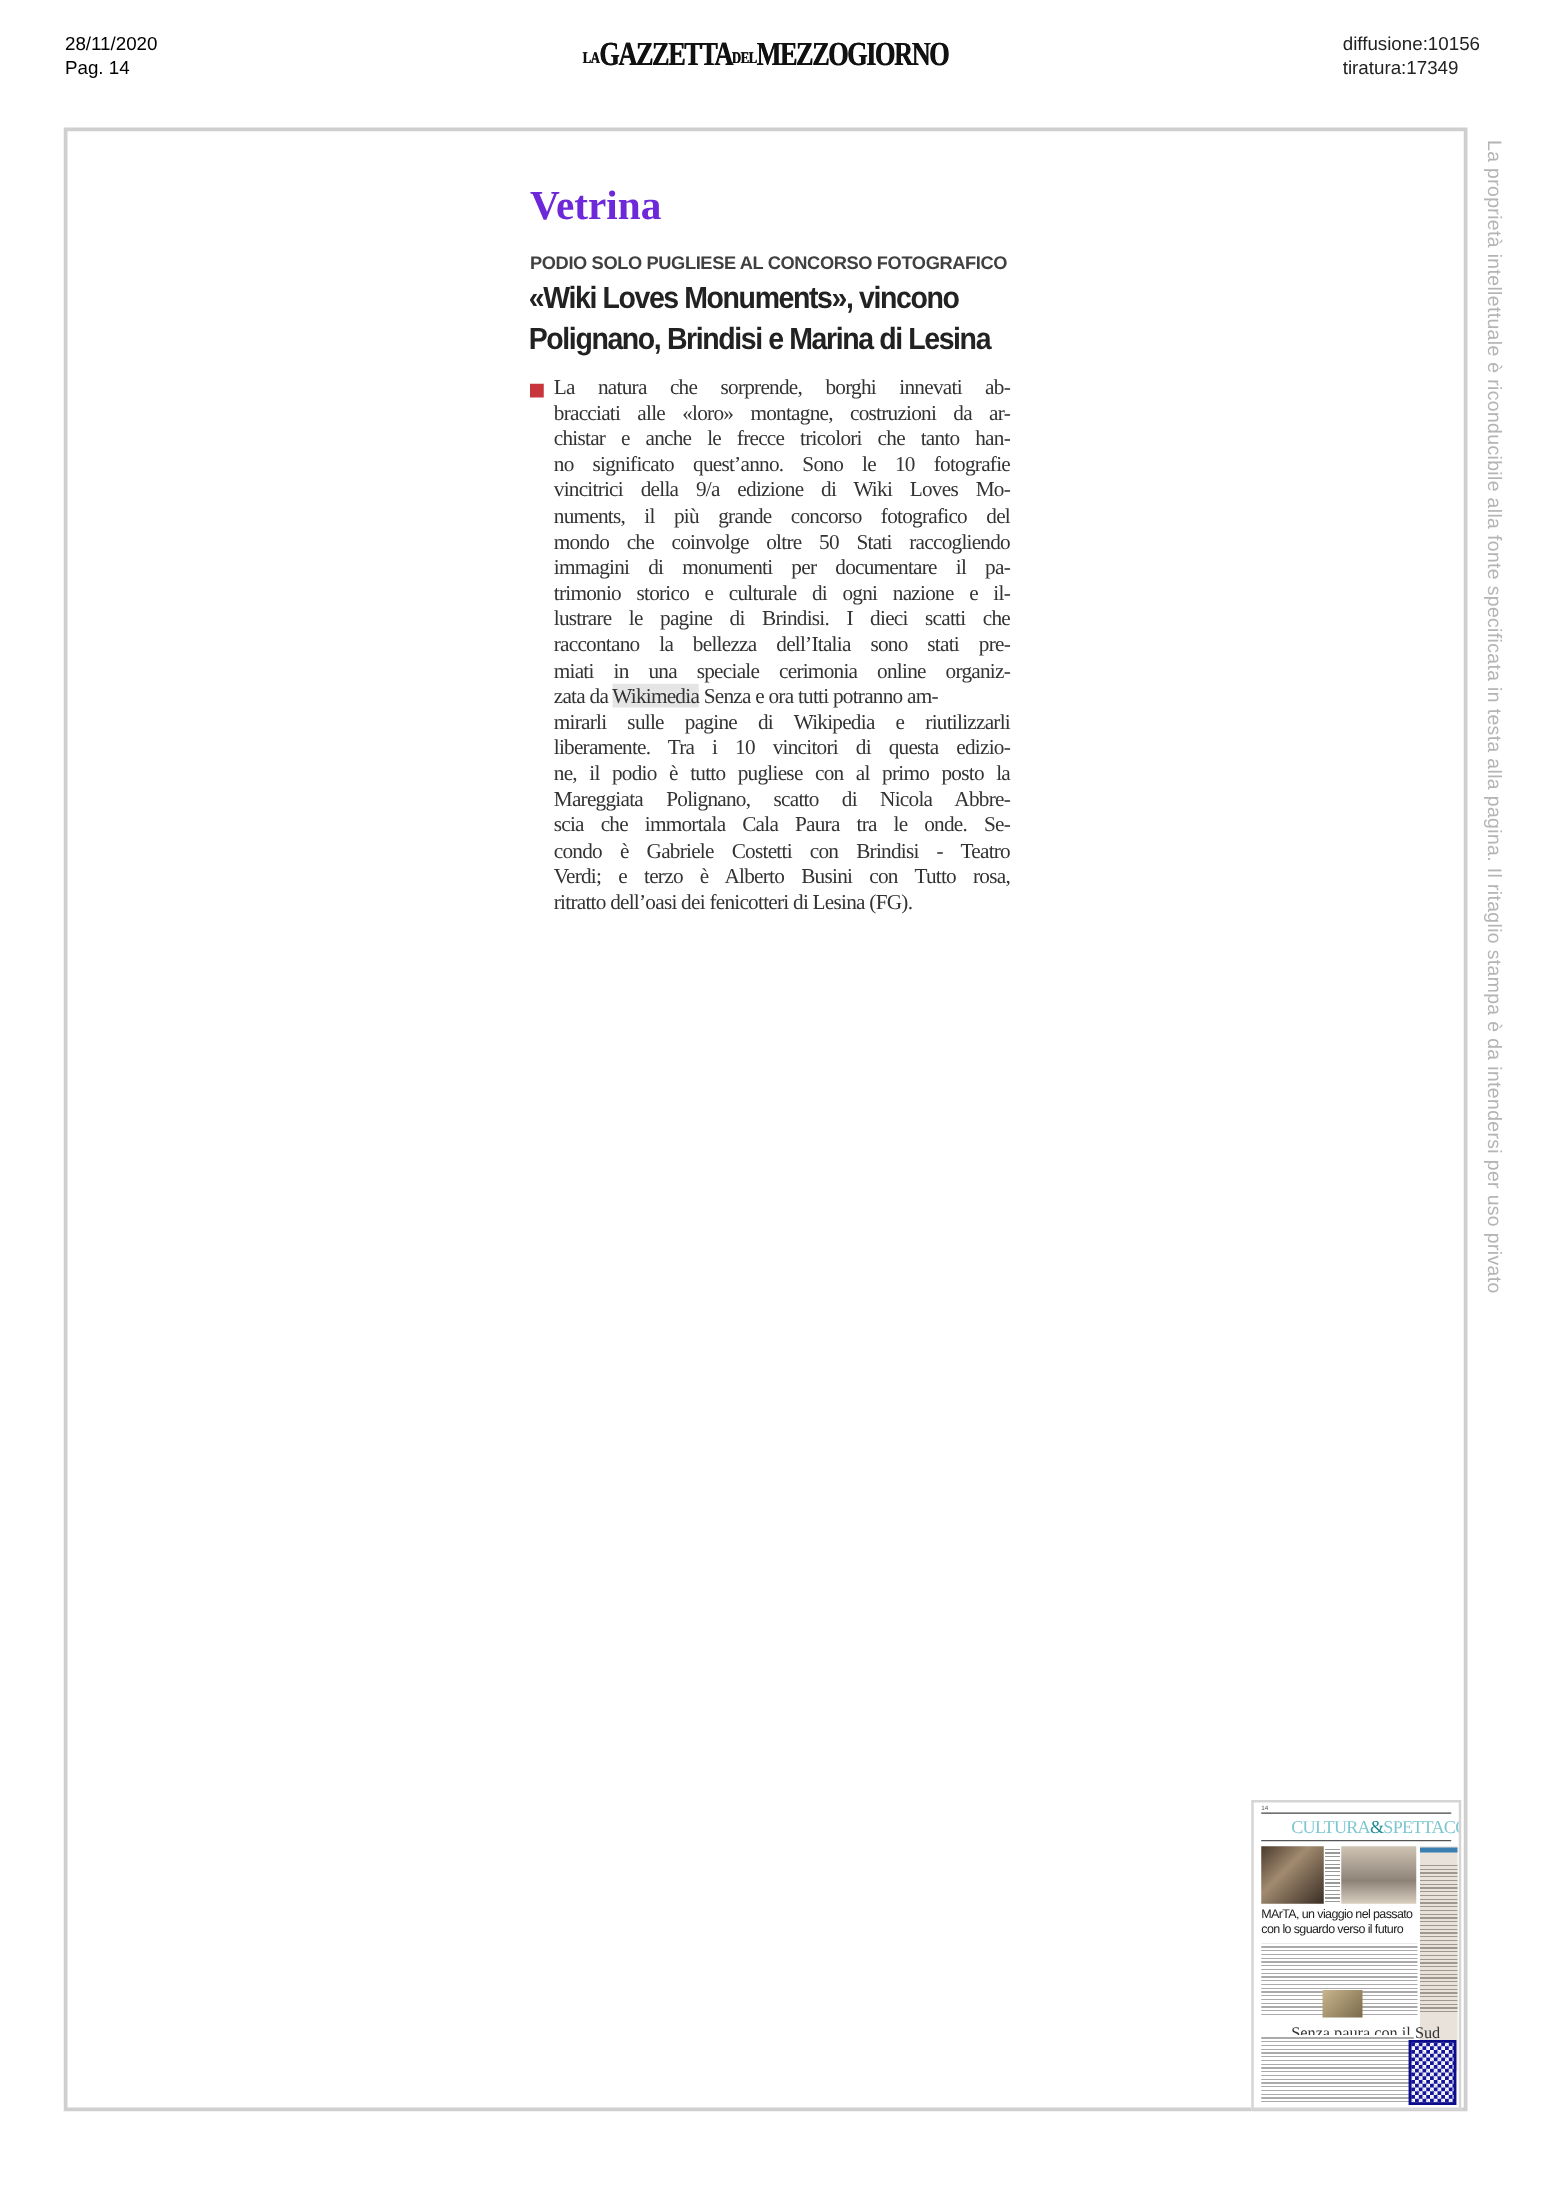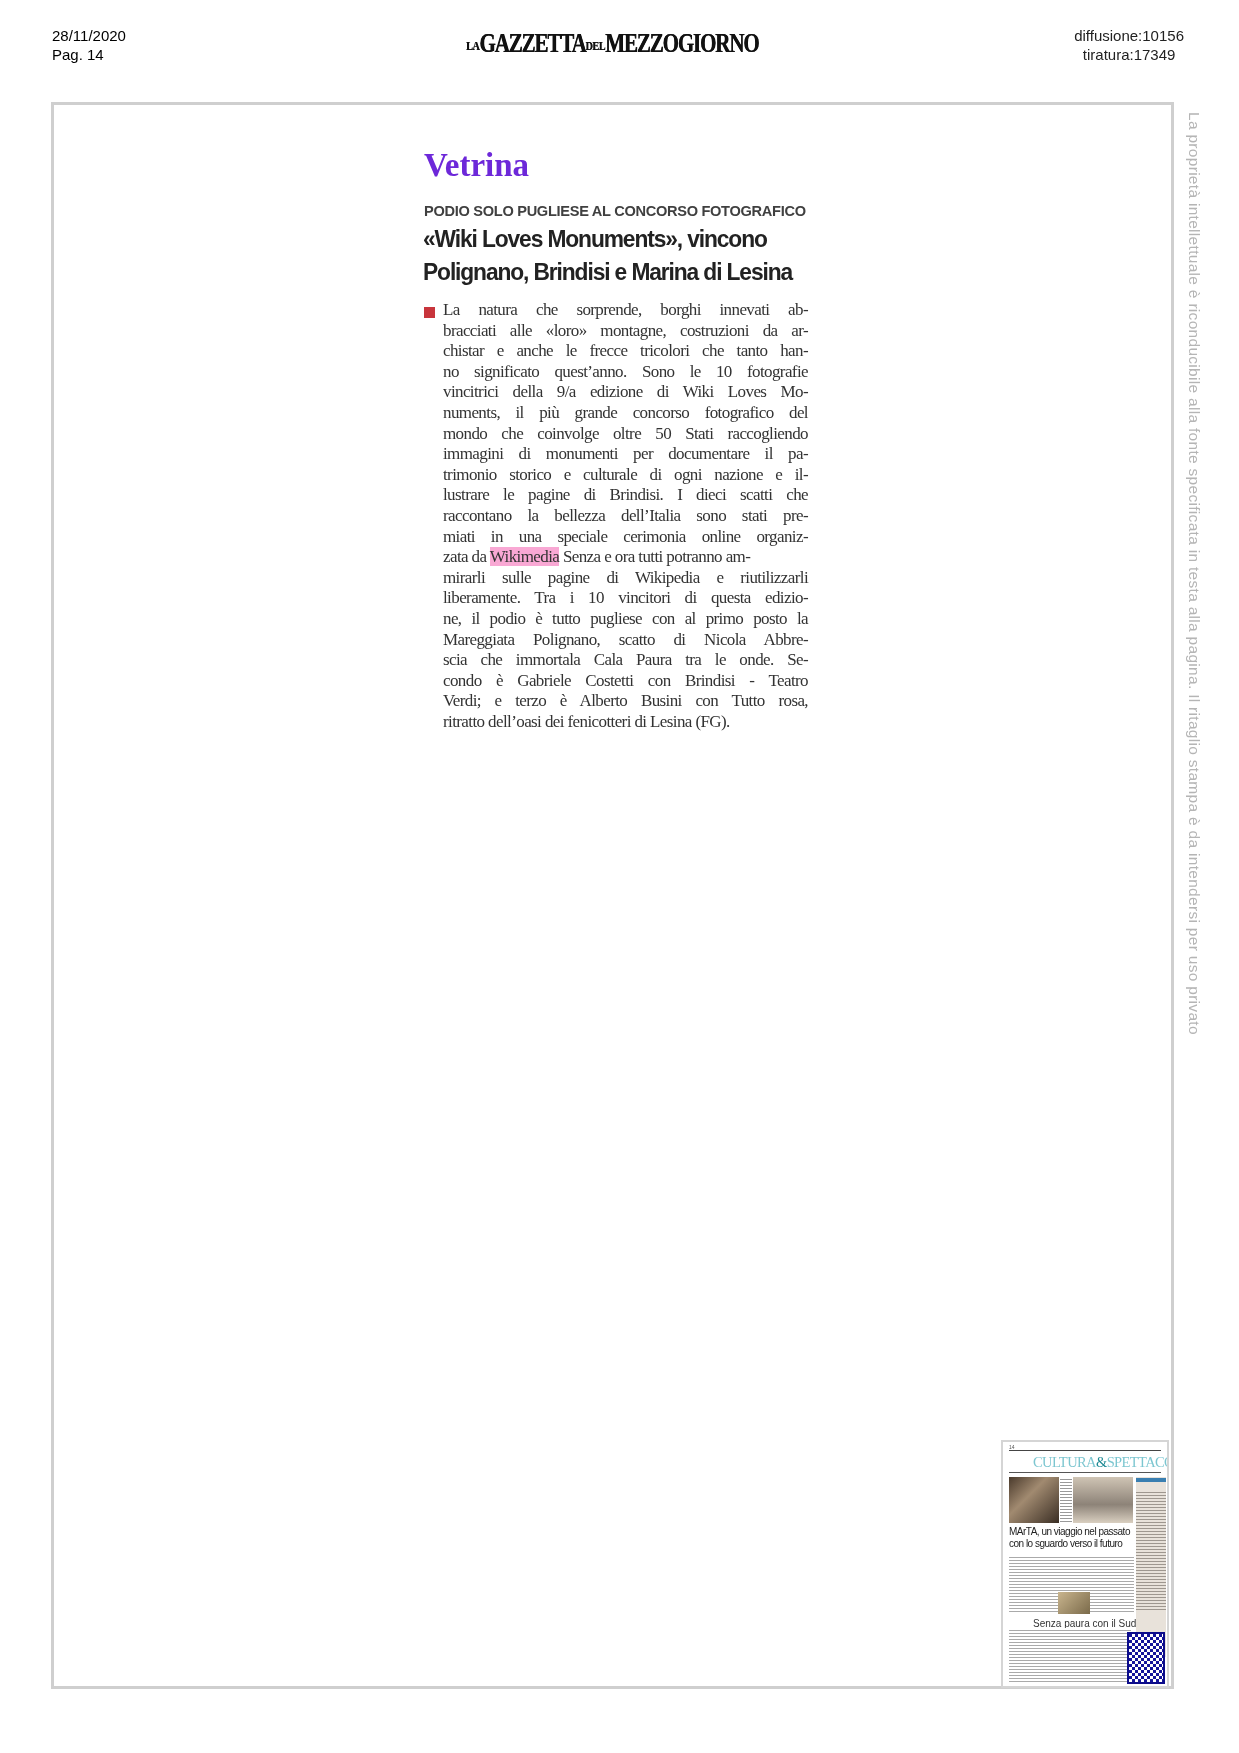--- a/index.html
+++ b/index.html
@@ -1,47 +1,47 @@
 <!DOCTYPE html>
 <html><head>
 <meta charset="utf-8">
 <style>
   html, body { margin:0; padding:0; background:#fff; }
   body { width:1239px; height:1753px; position:relative; overflow:hidden; font-family:"Liberation Sans", sans-serif; color:#111; }
   .hdr-left { position:absolute; left:52px; top:26px; font-size:15px; line-height:19px; color:#000000; }
-  .hdr-right { position:absolute; right:55px; top:26px; font-size:15px; line-height:19px; color:#222; text-align:center;margin-left:16px; }
+  .hdr-right { position:absolute; right:55px; top:26px; font-size:15px; line-height:19px; color:#222; text-align:left;margin-left:16px; }
   .masthead { position:absolute; left:466px; top:28px; font-family:"Liberation Serif", serif; font-weight:bold; font-size:27px; letter-spacing:-1.5px; color:#111; transform:scaleX(0.78); transform-origin:left top; white-space:nowrap; text-shadow:0.5px 0 0 #111; }
   .masthead .sm { font-size:13px; letter-spacing:-0.5px; vertical-align:2px; }
   .frame { position:absolute; left:51px; top:102px; width:1123px; height:1587px; border:3px solid #cfcfcf; box-sizing:border-box; }
   .side-note { position:absolute; left:1185px; top:112px; width:24px; height:950px; }
   .side-note span { position:absolute; left:0; top:0; transform-origin:left top; transform:translate(18px,0) rotate(90deg); white-space:nowrap; font-size:15.5px; color:#b5b5b5; letter-spacing:0.3px; }
   .section { position:absolute; left:424px; top:147px; font-family:Liberation Serif, serif; font-weight:bold; font-size:33px; color:#6d28d9; }
   .kicker { position:absolute; left:424px; top:203px; font-size:14.6px; font-weight:bold; color:#404040; letter-spacing:-0.3px; }
   .headline { position:absolute; left:423px; top:222px; font-size:24.5px; line-height:33px; font-weight:bold; color:#222; letter-spacing:-1.2px; width:400px; transform:scaleX(0.93); transform-origin:left top; }
   .bullet { position:absolute; left:424px; top:307px; width:11px; height:11px; background:#c8353c; }
   .body { position:absolute; left:443px; top:300px; width:365px; font-family:"Liberation Serif", serif; font-size:17px; line-height:20.6px; color:#333; }
   .body .ln { display:block; white-space:nowrap; text-align:justify; text-align-last:justify; letter-spacing:-0.6px; }
   .body .ln.last { text-align-last:left; }
-  .hl { background:#f9a8d4; }
+  .hl { background:#e5e5e5; }
   .thumb { position:absolute; left:1001px; top:1440px; width:168px; height:248px; border:2px solid #d5d5d5; background:#fff; box-sizing:border-box; overflow:hidden; }
   .thumb .topline { position:absolute; left:6px; top:8px; right:6px; border-top:1px solid #444; }
   .thumb .pg { position:absolute; left:6px; top:2px; font-size:5px; color:#555; }
   .thumb .sect { position:absolute; left:30px; top:12px; font-family:"Liberation Serif", serif; font-size:14.5px; color:#7cc6d0; letter-spacing:-0.6px; white-space:nowrap; }
   .thumb .sect b { color:#1e8a94; font-weight:normal; }
   .thumb .bar { position:absolute; left:6px; top:30px; right:6px; border-top:1px solid #555; }
   .thumb .img1 { position:absolute; left:6px; top:35px; width:50px; height:46px; background:linear-gradient(135deg,#4a3a2c,#a18a70 40%,#3a2e24); }
   .thumb .col1 { position:absolute; left:57px; top:35px; width:12px; height:46px; background:repeating-linear-gradient(#fff 0 2px,#999 2px 3px); }
   .thumb .img2 { position:absolute; left:70px; top:35px; width:60px; height:46px; background:linear-gradient(180deg,#cfc4b4,#8d8378 60%,#d9cfc0); }
   .thumb .side { position:absolute; left:133px; top:35px; width:30px; height:180px; background:#e8e2da; }
   .thumb .side .tag { height:4px; background:#3a7fb1; margin:1px 0 2px; }
   .thumb .side .lines { height:120px; margin-top:8px; background:repeating-linear-gradient(#e8e2da 0 2px,#9e978f 2px 3px); }
   .thumb .ttl { position:absolute; left:6px; top:84px; width:125px; font-family:Liberation Sans, sans-serif; font-size:10px; line-height:12px; color:#222; letter-spacing:-0.5px; }
   .thumb .txt { position:absolute; left:6px; top:113px; width:125px; height:58px; background:repeating-linear-gradient(#fff 0 2px,#aaa 2px 3px); }
   .thumb .img3 { position:absolute; left:55px; top:150px; width:32px; height:22px; background:linear-gradient(135deg,#c9b58e,#7a6a4a); }
-  .thumb .ttl2 { position:absolute; left:30px; top:176px; font-family:Liberation Sans, sans-serif; font-size:10px; color:#333; white-space:nowrap; }
+  .thumb .ttl2 { position:absolute; left:30px; top:176px; font-family:Liberation Serif, serif; font-size:13px; color:#333; white-space:nowrap; }
   .thumb .txt2 { position:absolute; left:6px; top:186px; width:122px; height:54px; background:repeating-linear-gradient(#fff 0 2px,#aaa 2px 3px); }
   .thumb .ad { position:absolute; left:124px; top:190px; width:38px; height:52px; background-color:#14149a;
      background-image:linear-gradient(45deg,#fff 25%,transparent 25%,transparent 75%,#fff 75%),linear-gradient(45deg,#fff 25%,transparent 25%,transparent 75%,#fff 75%);
      background-size:6px 6px; background-position:0 0,3px 3px; border:2px solid #0c0c8a; box-sizing:border-box; }
 </style>
 </head>
 <body>
 
 <div class="hdr-left">
   <div>28/11/2020</div>

